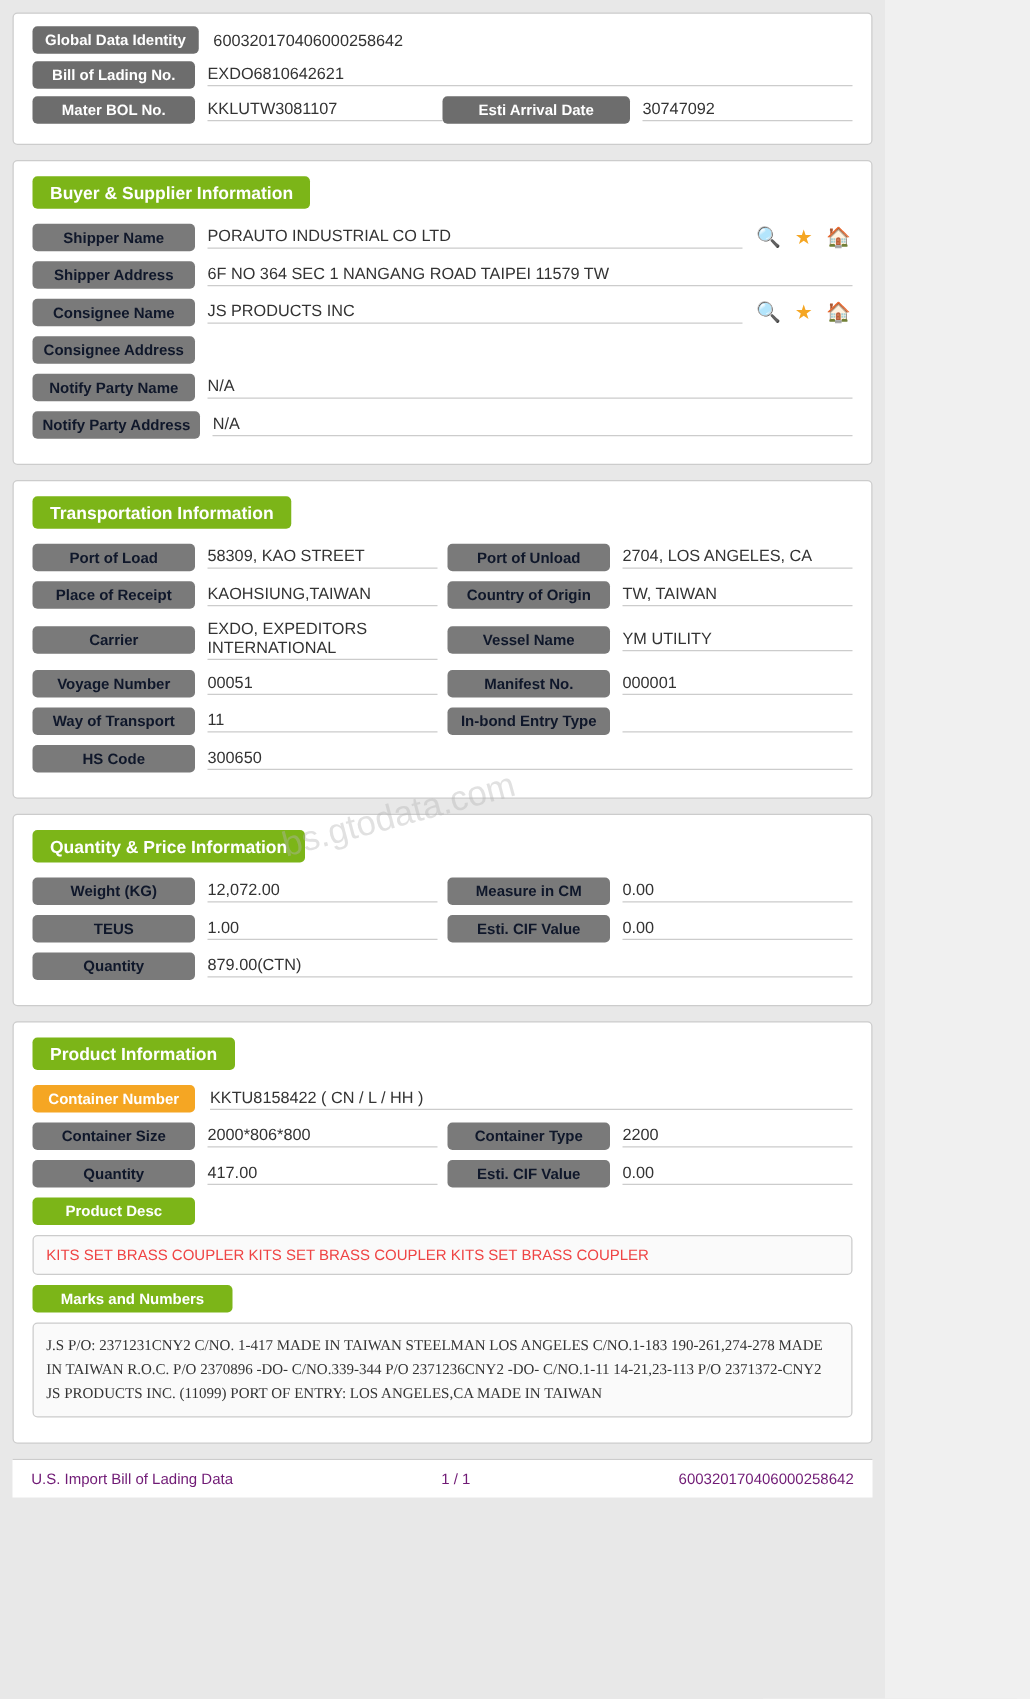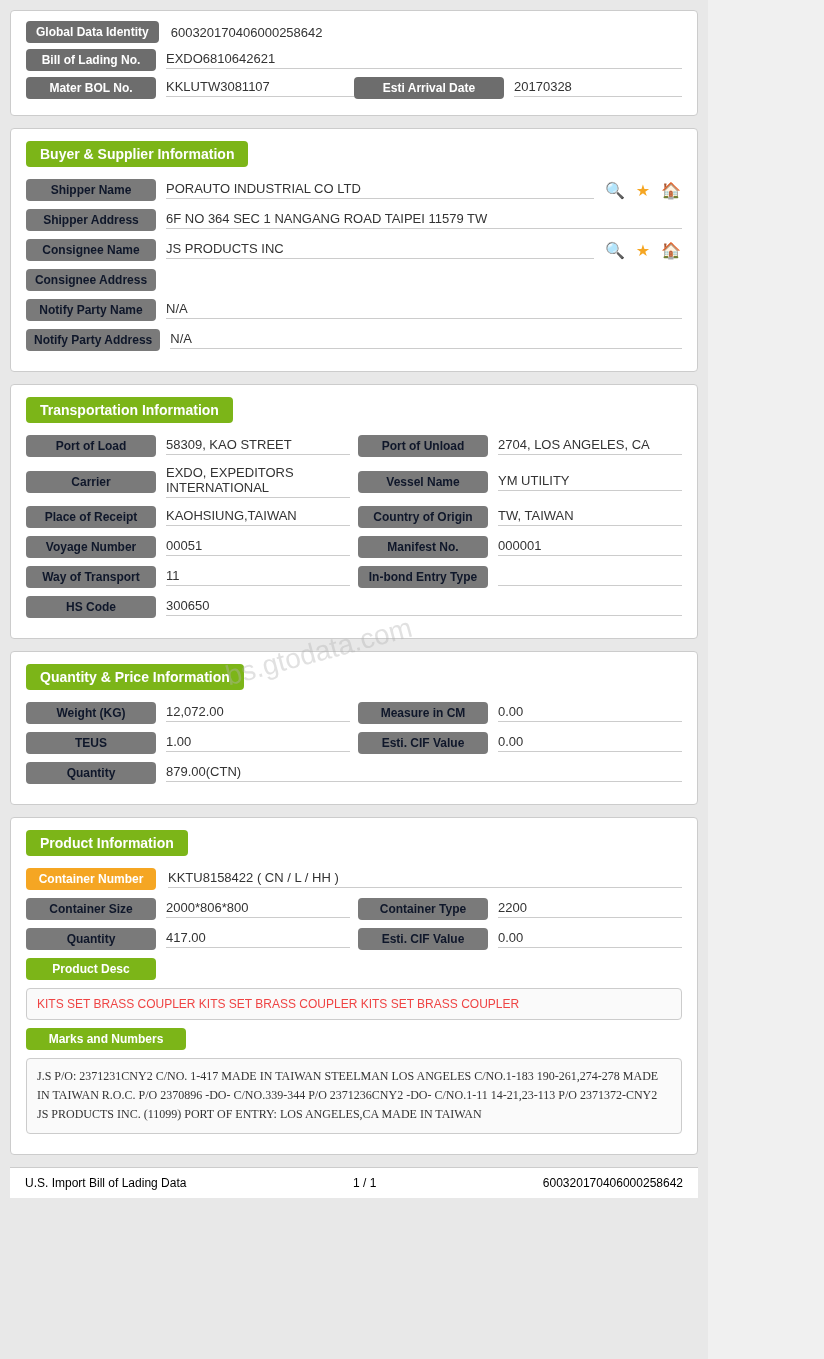--- a/index.html
+++ b/index.html
@@ -175,21 +175,21 @@
       font-family: Liberation Serif, serif;
     }
     .footer-bar {
       background: white;
       border-top: 1px solid #ccc;
       padding: 8px 15px;
       display: flex;
       justify-content: space-between;
       align-items: center;
       font-size: 12px;
-      color: #000000;
+      color: #701a75;
       margin-top: 4px;
     }
     .global-id-row {
       display: flex;
       align-items: center;
       margin-bottom: 6px;
     }
   </style>
 </head>
 <body>
@@ -207,21 +207,21 @@
         <span class="underline-value">EXDO6810642621</span>
       </div>
     </div>
     <div class="dual-row">
       <div class="dual-left">
         <span class="label-box">Mater BOL No.</span>
         <span class="underline-value">KKLUTW3081107</span>
       </div>
       <div class="dual-right">
         <span class="label-box" style="min-width:150px;">Esti Arrival Date</span>
-        <span class="underline-value">20170328</span>
+        <span class="underline-value">30747092</span>
       </div>
     </div>
   </div>
 
   <div class="section-card">
     <div class="section-header">Buyer &amp; Supplier Information</div>
 
     <div class="field-row">
       <span class="field-label">Shipper Name</span>
       <span class="field-value">PORAUTO INDUSTRIAL CO LTD</span>
@@ -271,37 +271,37 @@
         <span class="field-value">58309, KAO STREET</span>
       </div>
       <div class="dual-field-right">
         <span class="field-label">Port of Unload</span>
         <span class="field-value">2704, LOS ANGELES, CA</span>
       </div>
     </div>
 
     <div class="dual-field-row">
       <div class="dual-field-left">
+        <span class="field-label">Place of Receipt</span>
+        <span class="field-value">KAOHSIUNG,TAIWAN</span>
+      </div>
+      <div class="dual-field-right">
+        <span class="field-label">Country of Origin</span>
+        <span class="field-value">TW, TAIWAN</span>
+      </div>
+    </div>
+
+    <div class="dual-field-row">
+      <div class="dual-field-left">
         <span class="field-label">Carrier</span>
         <span class="field-value">EXDO, EXPEDITORS INTERNATIONAL</span>
       </div>
       <div class="dual-field-right">
         <span class="field-label">Vessel Name</span>
         <span class="field-value">YM UTILITY</span>
-      </div>
-    </div>
-
-    <div class="dual-field-row">
-      <div class="dual-field-left">
-        <span class="field-label">Place of Receipt</span>
-        <span class="field-value">KAOHSIUNG,TAIWAN</span>
-      </div>
-      <div class="dual-field-right">
-        <span class="field-label">Country of Origin</span>
-        <span class="field-value">TW, TAIWAN</span>
       </div>
     </div>
 
     <div class="dual-field-row">
       <div class="dual-field-left">
         <span class="field-label">Voyage Number</span>
         <span class="field-value">00051</span>
       </div>
       <div class="dual-field-right">
         <span class="field-label">Manifest No.</span>

